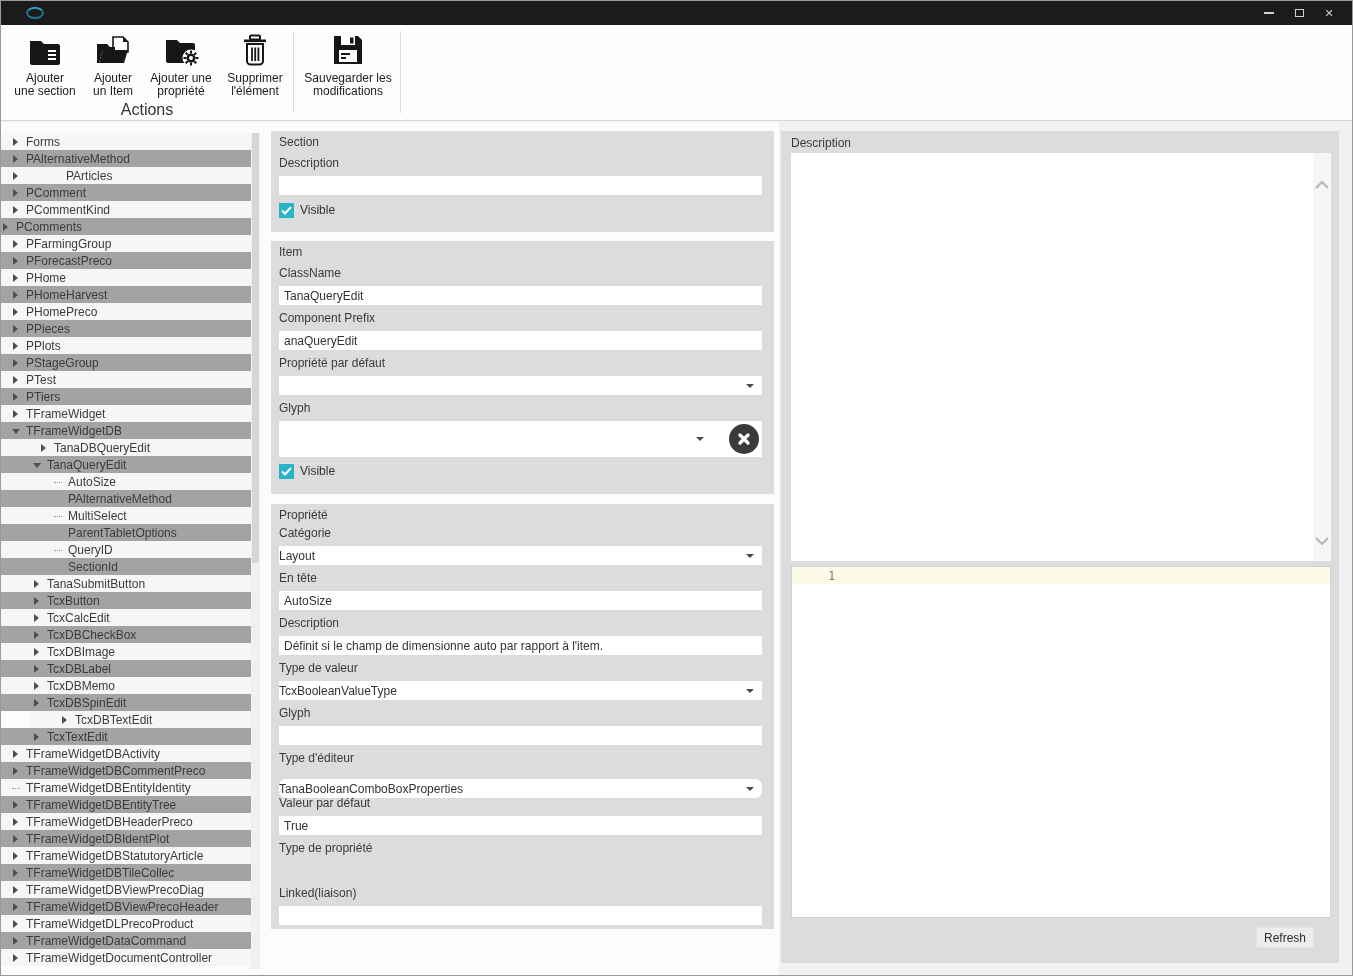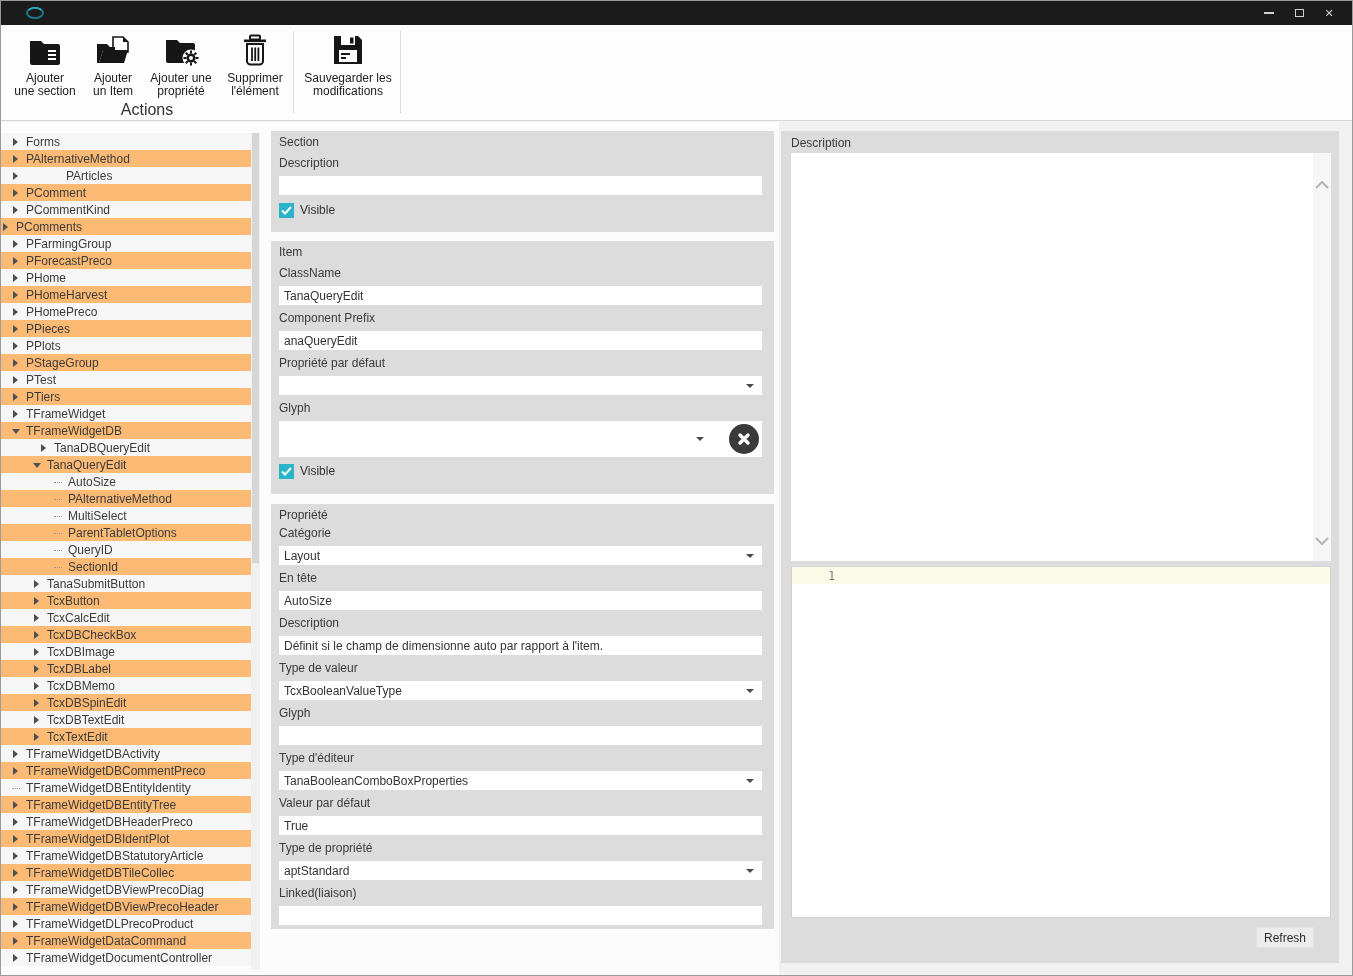--- a/index.html
+++ b/index.html
@@ -21,39 +21,39 @@
         justify-content:flex-start;gap:5px;padding-top:4px;cursor:default;}
   .rbtn .ric{height:34px;display:flex;align-items:flex-end;justify-content:center;}
   .rbtn .lbl{font-size:12px;line-height:13px;text-align:center;white-space:pre-line;color:#1c1c1c;}
   .vsep{position:absolute;top:6px;height:82px;width:1px;background:#dcdcdc;}
   .rgroup-label{position:absolute;left:0;width:292px;top:76px;text-align:center;
                 font-size:16px;color:#333;}
   
   .left-bg{position:absolute;left:0;top:121px;width:778px;height:855px;background:#fcfcfc;}
   
   .tree{position:absolute;left:0;top:132px;width:250px;height:836px;overflow:hidden;}
-  .tree-row{display:flex;align-items:center;height:17px;font-size:12px;color:#3b3b3b;background:#fdba74;}
+  .tree-row{display:flex;align-items:center;height:17px;font-size:12px;color:#3b3b3b;background:#a3a3a3;}
   .tree-row.alt{background:#f6f6f6;}
   .tw{display:inline-block;width:12px;height:12px;margin-right:3px;position:relative;flex:none;}
   .tw.collapsed::before{content:"";position:absolute;left:2px;top:2px;
       border-left:5px solid #4f4f4f;border-top:4px solid transparent;border-bottom:4px solid transparent;}
   .tw.expanded::before{content:"";position:absolute;left:1px;top:4px;
       border-top:5px solid #4f4f4f;border-left:4px solid transparent;border-right:4px solid transparent;}
   .tw.leaf::before{content:"";position:absolute;left:1px;top:6px;width:8px;border-top:1px dotted #9a9a9a;}
   .tl{white-space:nowrap;}
   .tree-scroll{position:absolute;left:250px;top:132px;width:9px;height:836px;background:#f0f0f0;}
   .tree-thumb{position:absolute;left:1px;right:1px;top:0;height:430px;background:#d6d6d6;}
   
   .group{position:absolute;left:270px;width:503px;background:#dcdcdc;}
   .gtitle{position:absolute;left:8px;top:4px;font-size:12px;color:#3a3a3a;}
   .flabel{position:absolute;left:8px;font-size:12px;color:#3a3a3a;white-space:nowrap;}
   .tinput{position:absolute;left:8px;width:483px;height:19px;background:#fff;border:none;
           font-family:"Liberation Sans",sans-serif;font-size:12px;padding:0 5px;color:#333;outline:none;}
   .combo{position:absolute;left:8px;width:483px;height:19px;background:#fff;display:flex;align-items:center;}
-  .combo .val{font-size:12px;color:#333;padding-left:5px;white-space:nowrap;}
+  .combo .val{font-size:12px;color:#333;white-space:nowrap;}
   .combo .arr{position:absolute;right:8px;top:8px;width:0;height:0;
               border-left:4px solid transparent;border-right:4px solid transparent;border-top:4px solid #4a4a4a;}
   .combo.tall{height:36px;}
   .combo.tall .arr{top:16px;right:58px;}
   .xbtn{position:absolute;right:3px;top:3px;width:30px;height:30px;border-radius:50%;background:#3a3a3a;
         display:flex;align-items:center;justify-content:center;}
   .chk{position:absolute;left:8px;display:flex;align-items:center;gap:6px;height:16px;}
   .chk .box{width:15px;height:15px;background:#29b4c8;display:flex;align-items:center;justify-content:center;}
   .chk .lab{font-size:12px;color:#333;}
   
@@ -311,21 +311,21 @@
         <span class="tl">TcxDBLabel</span>
       </div>
       <div class="tree-row alt" style="padding-left: 31px;">
         <span class="tw collapsed"></span>
         <span class="tl">TcxDBMemo</span>
       </div>
       <div class="tree-row" style="padding-left: 31px;">
         <span class="tw collapsed"></span>
         <span class="tl">TcxDBSpinEdit</span>
       </div>
-      <div class="tree-row alt" style="padding-left: 31px;">
+      <div class="tree-row alt" style="padding-left: 31px; margin-left: 28px;">
         <span class="tw collapsed"></span>
         <span class="tl">TcxDBTextEdit</span>
       </div>
       <div class="tree-row" style="padding-left: 31px;">
         <span class="tw collapsed"></span>
         <span class="tl">TcxTextEdit</span>
       </div>
       <div class="tree-row alt" style="padding-left: 10px;">
         <span class="tw collapsed"></span>
         <span class="tl">TFrameWidgetDBActivity</span>
@@ -446,33 +446,29 @@
     <div class="flabel" style="top:157px;">Type de valeur</div>
     <div class="combo" style="top:177px;">
       <span class="val">TcxBooleanValueType</span>
       <span class="arr"></span>
     </div>
 
     <div class="flabel" style="top:202px;">Glyph</div>
     <input class="tinput" style="top: 222px;" value="">
 
     <div class="flabel" style="top:247px;">Type d'éditeur</div>
-    <div class="combo" style="top:267px;">
+    <div class="combo" style="top:275px;border-radius:7px;">
       <span class="val">TanaBooleanComboBoxProperties</span>
       <span class="arr"></span>
     </div>
 
     <div class="flabel" style="top:292px;">Valeur par défaut</div>
     <input class="tinput" style="top: 312px;" value="True">
 
     <div class="flabel" style="top:337px;">Type de propriété</div>
-    <div class="combo" style="top:357px;">
-      <span class="val">aptStandard</span>
-      <span class="arr"></span>
-    </div>
 
     <div class="flabel" style="top:382px;">Linked(liaison)</div>
     <input class="tinput" style="top: 402px;" value="">
   </div>
 
   <div class="rpanel">
     <div class="rp-label">Description</div>
     <div class="rp-text">
       <span></span>
       <div class="rp-track">

